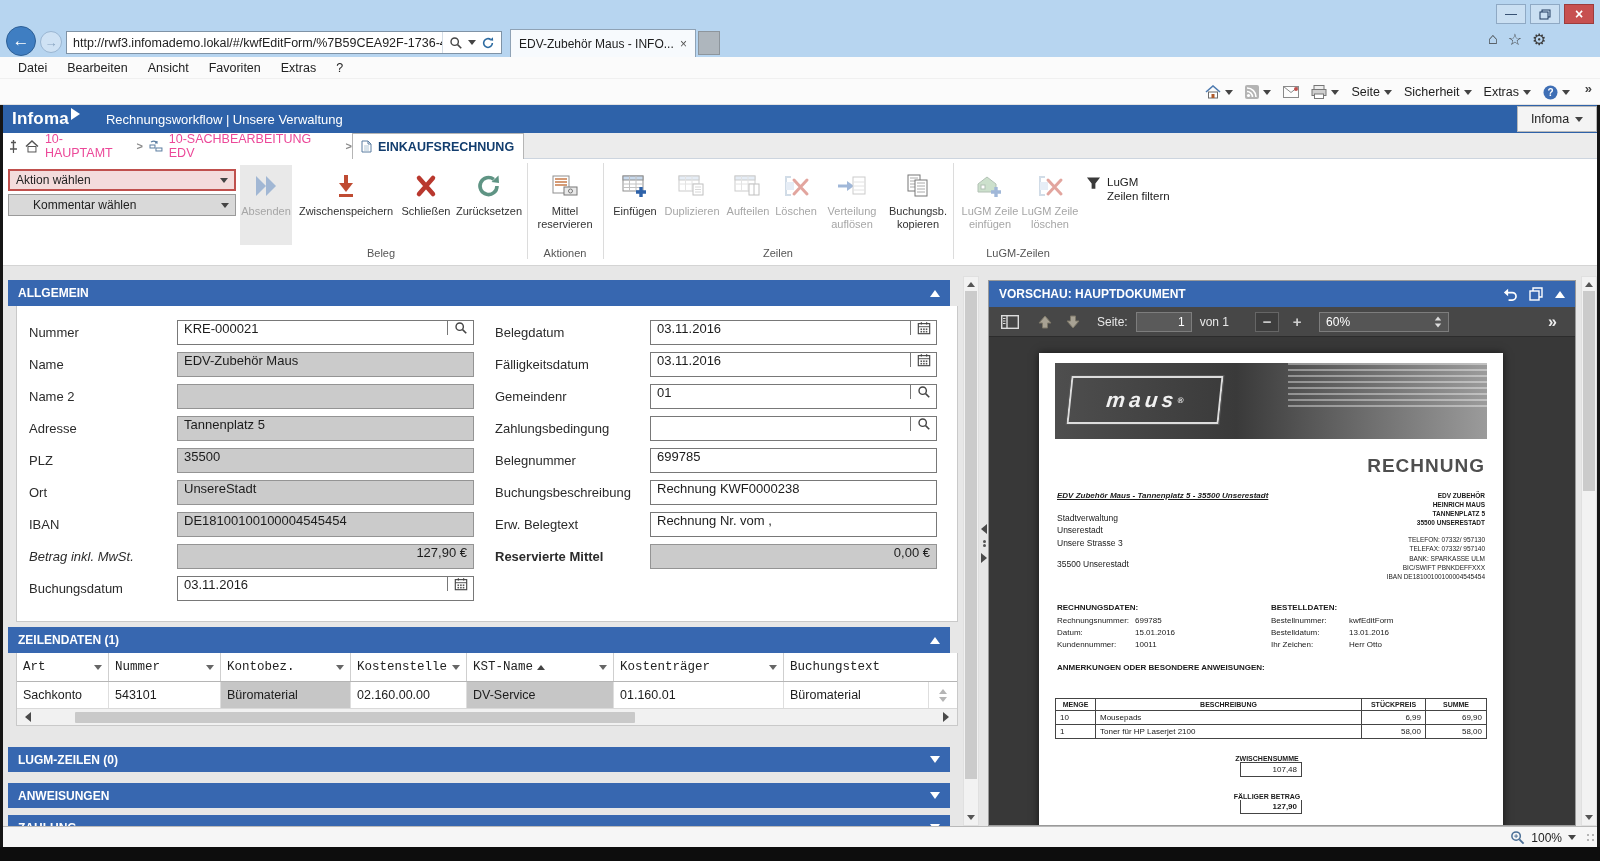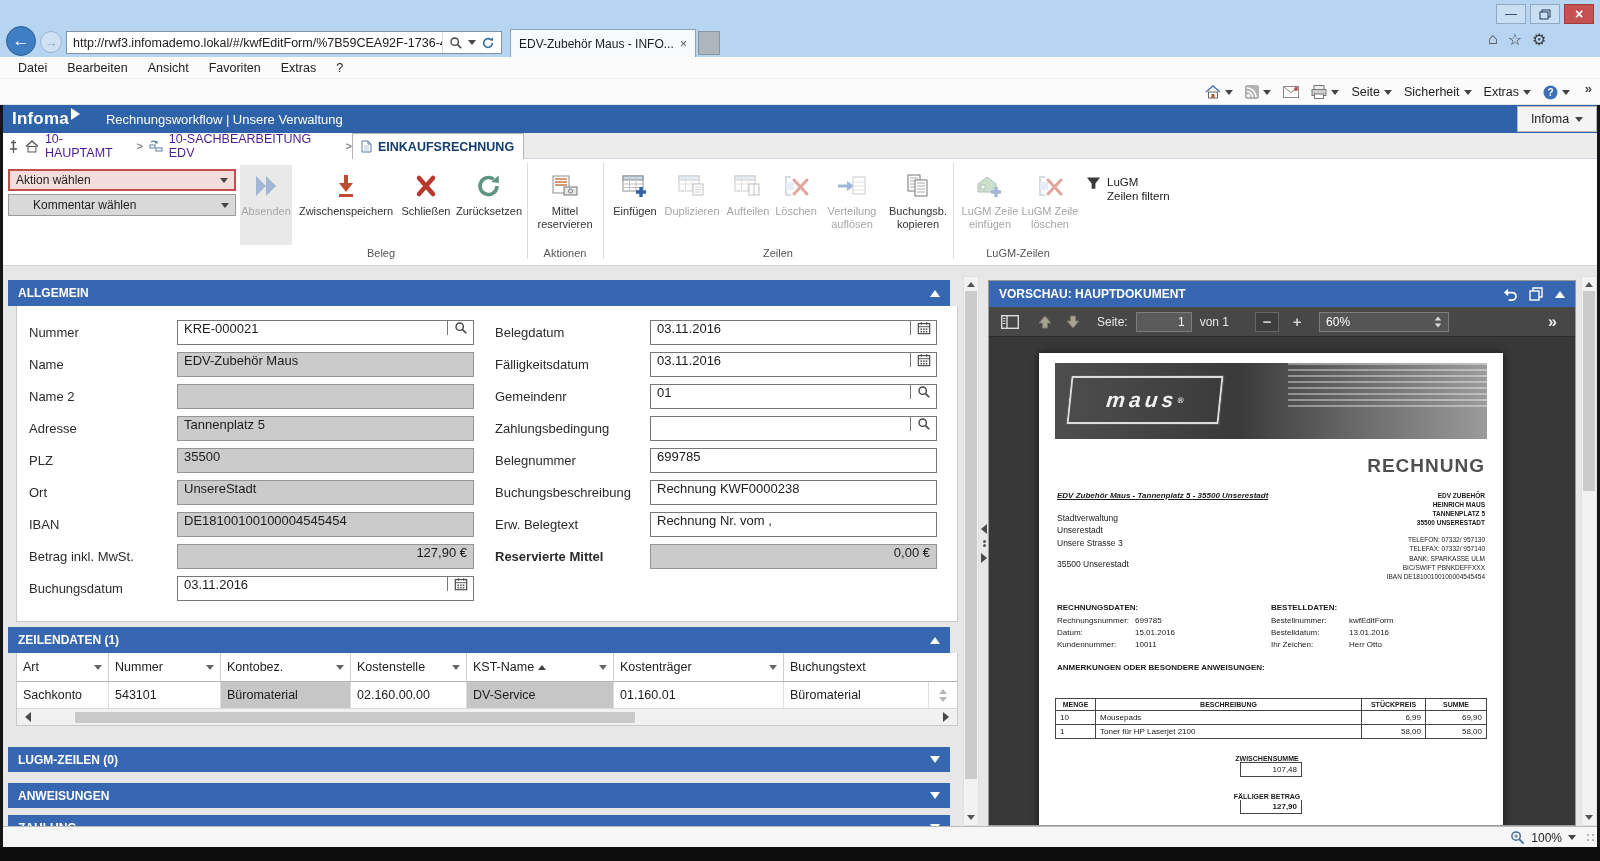--- a/index.html
+++ b/index.html
@@ -32,21 +32,21 @@
   .infomabar { left:0; top:105px; width:1600px; height:28px; background:#2e62a9; display:flex; align-items:center; color:#fff; }
   .brand { font-size:17px; font-weight:bold; margin-left:12px; letter-spacing:.2px; }
   .brandtri { width:0; height:0; border-left:9px solid #fff; border-top:6px solid transparent; border-bottom:6px solid transparent; margin:-10px 0 0 2px; }
   .subtitle { font-size:13px; margin-left:26px; }
   .infomamenu { position:absolute; left:1517px; top:1px; width:80px; height:26px; background:#f4f4f4; border:1px solid #b9b9b9; color:#222; font-size:12.5px; display:flex; align-items:center; justify-content:center; gap:6px; }
 
   
   .crumbbar { left:0; top:133px; width:1600px; height:26px; background:#ececec; border-bottom:1px solid #cdd5df; }
   .crumbwhite { position:absolute; left:0; top:0; width:352px; height:26px; background:#fff; display:flex; align-items:center; gap:6px; padding-left:8px; }
   .crumbtab { position:absolute; left:352px; top:0; width:172px; height:26px; background:#fff; border:1px solid #b5b5b5; border-bottom:none; display:flex; align-items:center; gap:6px; padding-left:8px; }
-  .crumb { color:#4c1d95; font-size:12.5px; }
+  .crumb { color:#ec4899; font-size:12.5px; }
   .crumb.active { color:#123d6e; font-weight:bold; }
   .crumbsep { color:#8a8a8a; font-size:11px; font-weight:bold; }
 
   
   .ribbon { left:0; top:159px; width:1600px; height:107px; background:#fff; border-bottom:1px solid #d4d4d4; }
   .dd { position:absolute; width:228px; height:22px; display:flex; align-items:center; font-size:12px; color:#222; padding:0 6px; }
   .dd .ddcaret { margin-left:auto; }
   .dd1 { left:8px; top:10px; background:#f3dcdc; border:2px solid #c0504d; }
   .dd2 { left:8px; top:35px; background:#d9d9d9; border:1px solid #9a9a9a;padding-left:24px; }
   .rbtn { position:absolute; top:6px; height:80px; display:flex; flex-direction:column; align-items:center; padding-top:6px; cursor:default; }
@@ -69,21 +69,21 @@
   .frm-row { display:flex; align-items:center; height:25px; margin-bottom:7px; }
   .flabel { font-size:13px; color:#2b2b2b; }
   .fld { height:25px; border:1px solid #787878; background:#fff; display:flex; align-items:flex-start; }
   .fld.ro { background:#cbcbcb; border-color:#949494; }
   .fval { flex:1; display:flex; align-items:center; padding:0 6px; font-size:13px; color:#1c1c1c; white-space:nowrap; overflow:hidden; }
   .fval.num { justify-content:flex-end; }
   .ibtn { width:26px; border-left:1px solid #787878; background:#fff; display:flex; align-items:center; justify-content:center; }
 
   
   .thead { display:flex; border-bottom:1px solid #b5b5b5; background:#fff; }
-  .thc { display:flex; align-items:center; gap:4px; padding:0 6px; height:28px; border-right:1px solid #cfcfcf; font-size:12.5px; color:#222; }
+  .thc { display:flex; align-items:center; gap:4px; padding:0 6px; height:28px; border-right:1px solid #cfcfcf; font-size:12.5px; color:#222;font-family:Liberation Mono, monospace; }
   .trow { display:flex; background:#fff; }
   .tdc { display:flex; align-items:center; padding:0 6px; height:26px; border-right:1px solid #dedede; font-size:12.5px; color:#1c1c1c; }
   .tdc.ro { background:#c6c6c6; }
   .hscroll { height:17px; background:#f1f1f1; border-top:1px solid #d9d9d9; display:flex; align-items:center; }
   .hthumb { height:11px; background:#c9c9c9; border-radius:1px; }
   .cbar { position:absolute; left:8px; width:942px; height:25px; background:#3767b0; color:#fff; font-weight:bold; font-size:12px; display:flex; align-items:center; padding:0 10px; }
   .tri-sm-d { width:0; height:0; border-left:4px solid transparent; border-right:4px solid transparent; border-top:5px solid #666; }
   .tri-sm-u { width:0; height:0; border-left:4px solid transparent; border-right:4px solid transparent; border-bottom:5px solid #444; }
 
   
@@ -516,21 +516,21 @@
                 <div class="fval">UnsereStadt</div>
               </div>
             </div>
           <div class="frm-row">
               <div class="flabel" style="width:148px;">IBAN</div>
             <div class="fld ro" style="width:297px;">
                 <div class="fval">DE18100100100004545454</div>
               </div>
             </div>
           <div class="frm-row">
-              <div class="flabel" style="width:148px;">Betrag inkl. MwSt.</div>
+              <div class="flabel" style="width:148px;font-style:italic;">Betrag inkl. MwSt.</div>
             <div class="fld ro" style="width:297px;">
                 <div class="fval num">127,90 €</div>
               </div>
             </div>
           <div class="frm-row">
               <div class="flabel" style="width:148px;">Buchungsdatum</div>
             <div class="fld" style="width:297px;">
                 <div class="fval">03.11.2016</div>
                 <div class="ibtn">
                   <svg width="14" height="14" viewBox="0 0 16 16">

